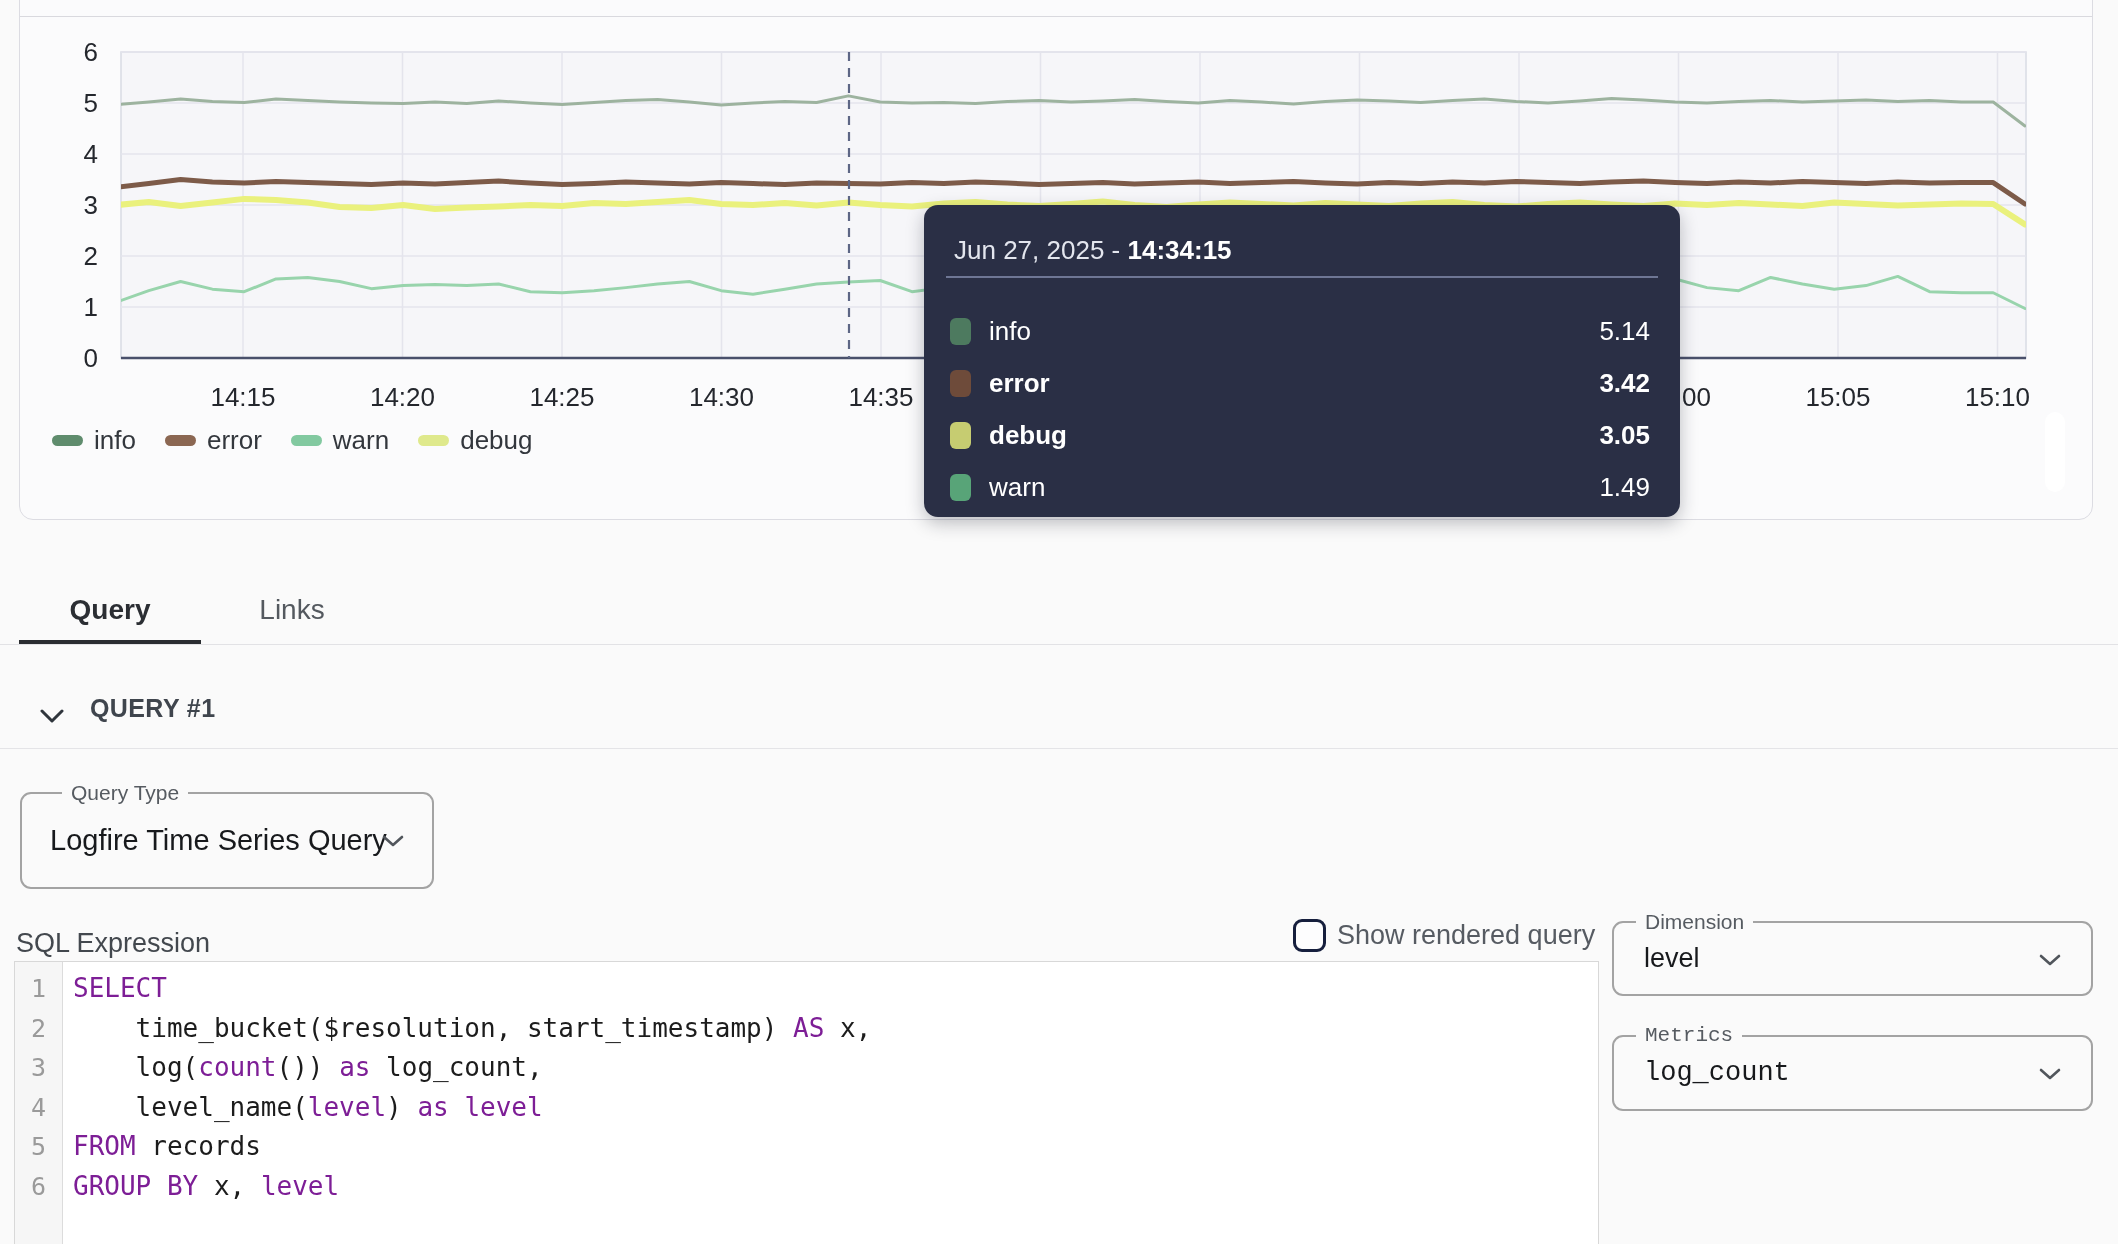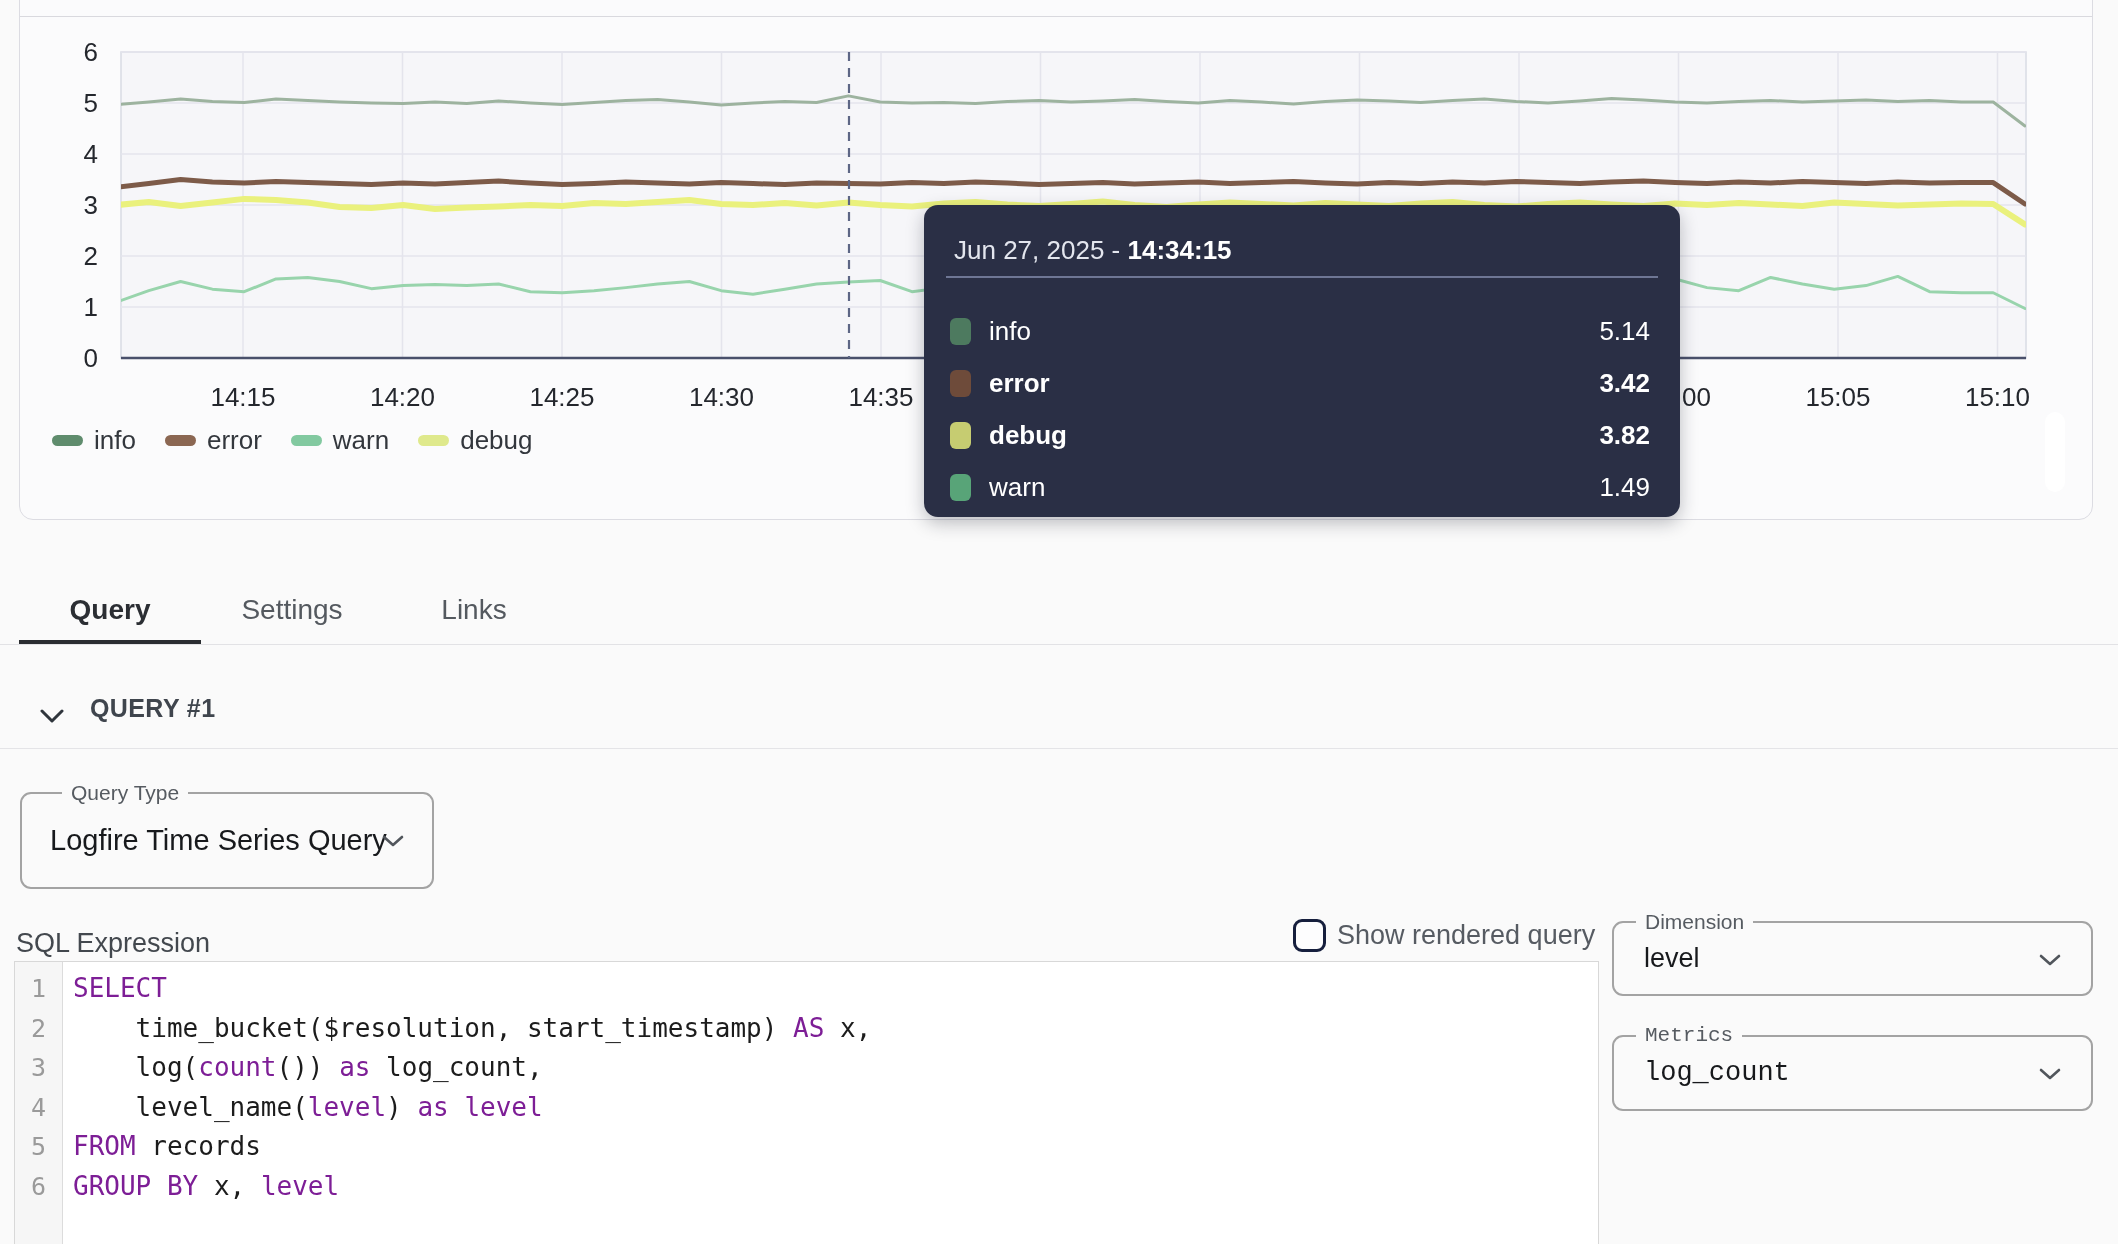--- a/index.html
+++ b/index.html
@@ -202,33 +202,32 @@
         <span class="tt-value">5.14</span>
       </div>
       <div class="tooltip-row">
         <span class="tt-swatch" style="background: rgb(110, 75, 58);"></span>
         <span class="tt-label bold">error</span>
         <span class="tt-value bold">3.42</span>
       </div>
       <div class="tooltip-row">
         <span class="tt-swatch" style="background: rgb(198, 204, 113);"></span>
         <span class="tt-label bold">debug</span>
-        <span class="tt-value bold">3.82</span>
+        <span class="tt-value bold">3.05</span>
       </div>
       <div class="tooltip-row">
         <span class="tt-swatch" style="background: rgb(88, 164, 120);"></span>
         <span class="tt-label">warn</span>
         <span class="tt-value">1.49</span>
       </div>
     </div>
 </div>
 
 <div class="tabs-row" id="tabs-row">
     <div class="tab active">Query</div>
-    <div class="tab">Settings</div>
     <div class="tab">Links</div>
   </div>
 <div class="tabs-divider"></div>
 
 <div class="query-header">
   <svg class="chev-collapse" width="24" height="14" viewBox="0 0 24 14">
     <polyline points="2,2 12,12 22,2" fill="none" stroke="#2f353c" stroke-width="3" stroke-linecap="round" stroke-linejoin="round"></polyline>
   </svg>
   <span class="query-title">QUERY #1</span>
 </div>

